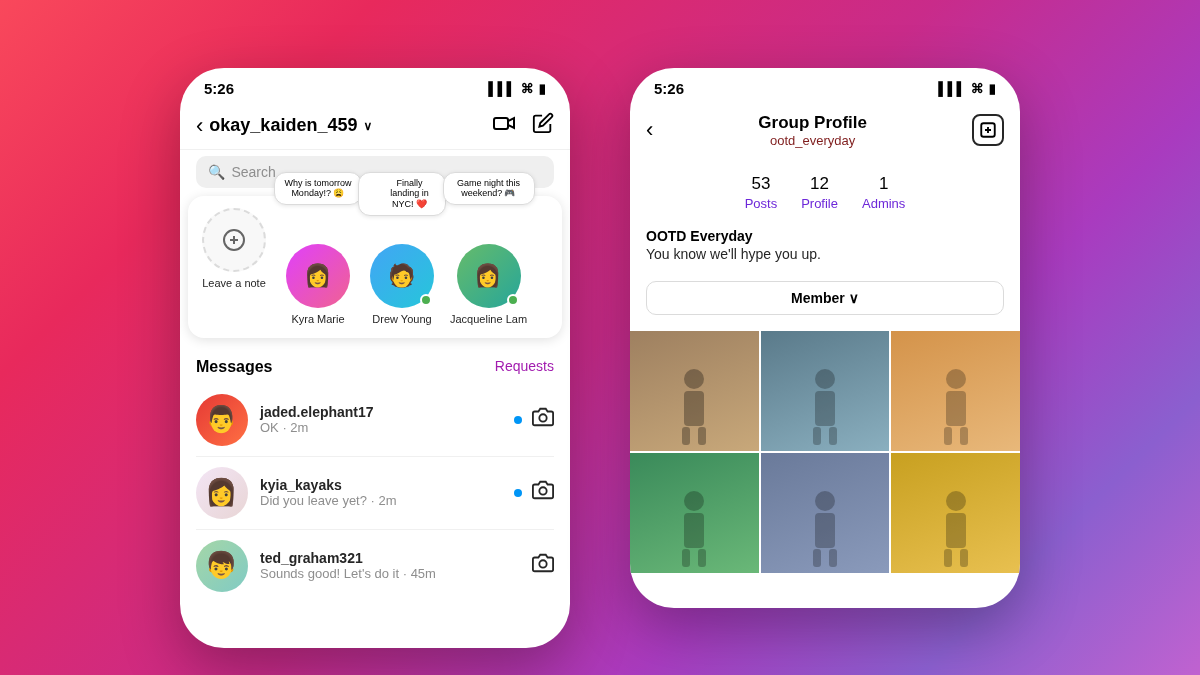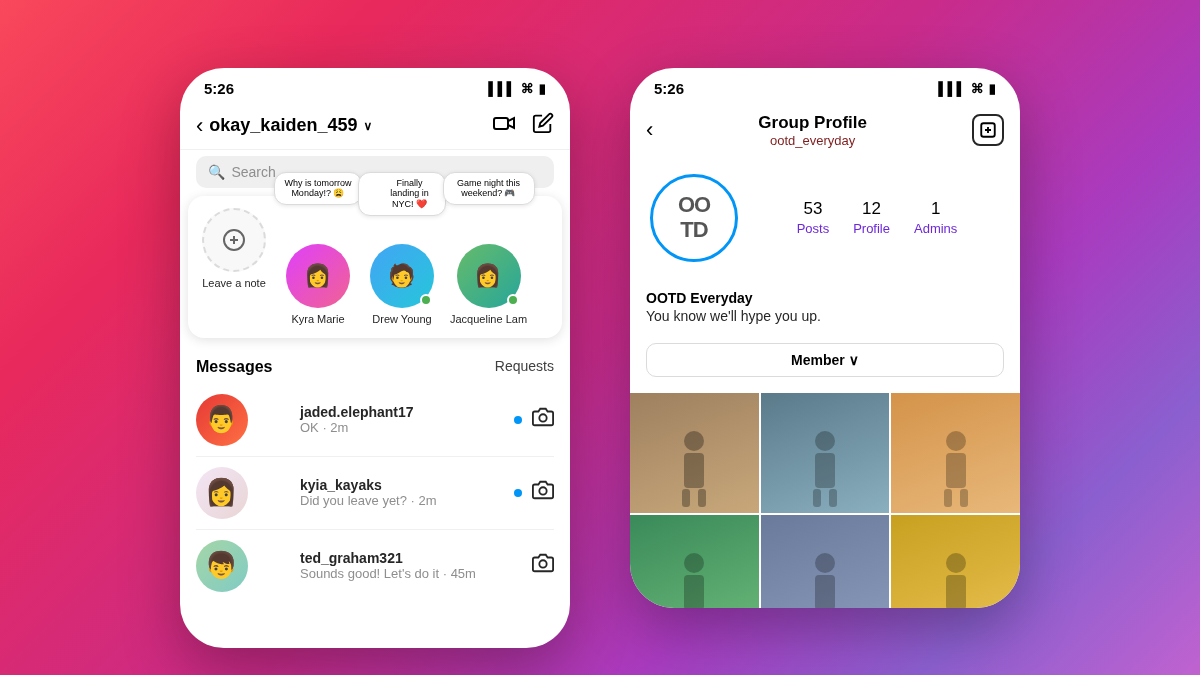--- a/index.html
+++ b/index.html
@@ -179,21 +179,21 @@
       padding: 12px 16px 8px;
     }
 
     .messages-title {
       font-size: 16px;
       font-weight: 700;
     }
 
     .requests-link {
       font-size: 14px;
-      color: #404040;
+      color: #a21caf;
     }
 
     
     .message-item {
       display: flex;
       align-items: center;
       padding: 10px 16px;
       gap: 12px;
       cursor: pointer;
     }
@@ -201,21 +201,20 @@
     .msg-avatar {
       width: 52px;
       height: 52px;
       border-radius: 50%;
       flex-shrink: 0;
       overflow: hidden;
     }
 
     .msg-content {
       flex: 1;
-      margin-left: 40px;
     }
 
     .msg-username {
       font-size: 14px;
       font-weight: 600;
       color: #262626;
     }
 
     .msg-preview {
       font-size: 13px;
@@ -357,21 +356,20 @@
     }
 
     
     .profile-bio {
       padding: 0 16px 12px;
     }
 
     .bio-name {
       font-size: 14px;
       font-weight: 700;
-      margin-top: 12px;
     }
 
     .bio-text {
       font-size: 14px;
       color: #262626;
       line-height: 1.5;
     }
 
     
     .member-btn {
@@ -612,26 +610,20 @@
     <div class="add-btn">
       <svg width="18" height="18" viewBox="0 0 24 24" fill="none" stroke="currentColor" stroke-width="2.5">
         <rect x="3" y="3" width="18" height="18" rx="3"></rect>
         <line x1="12" y1="8" x2="12" y2="16"></line>
         <line x1="8" y1="12" x2="16" y2="12"></line>
       </svg>
     </div>
   </div>
 
   <div class="profile-stats">
-    <div class="group-avatar">
-      <div style="text-align:center; line-height:1.1; font-size:22px; font-weight:800; color:#555;">
-        <span>OO</span><br>
-        <span>TD</span>
-      </div>
-    </div>
     <div class="stats-numbers">
       <div class="stat-item">
         <span class="stat-number">53</span>
         <span class="stat-label">Posts</span>
       </div>
       <div class="stat-item">
         <span class="stat-number">12</span>
         <span class="stat-label">Profile</span>
       </div>
       <div class="stat-item">

